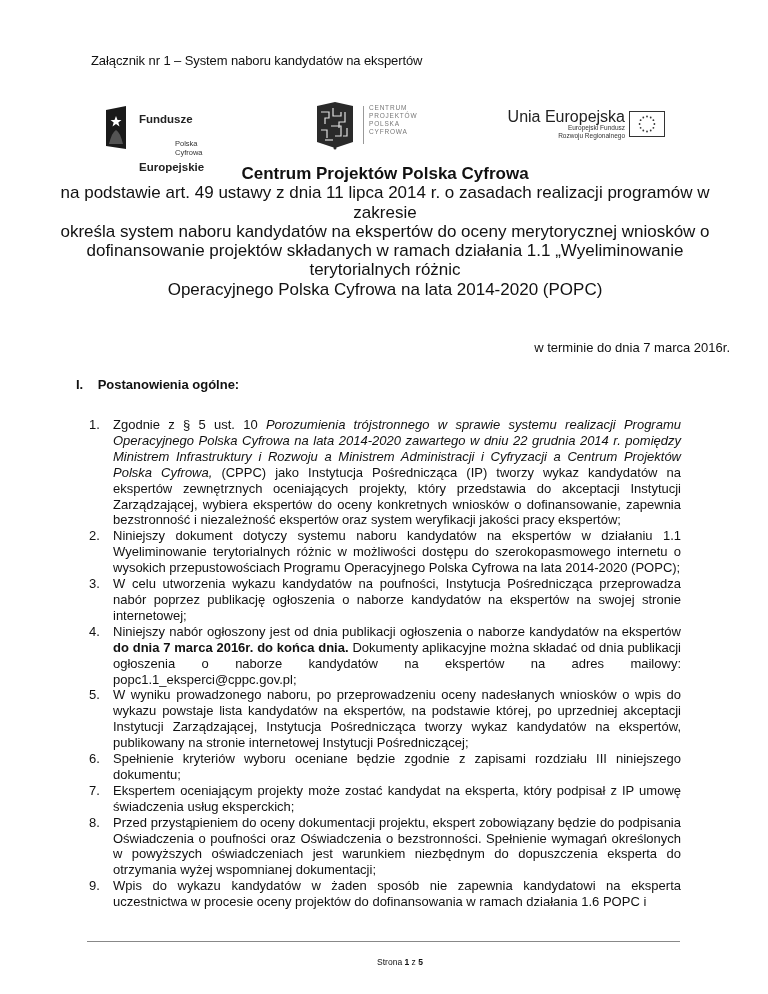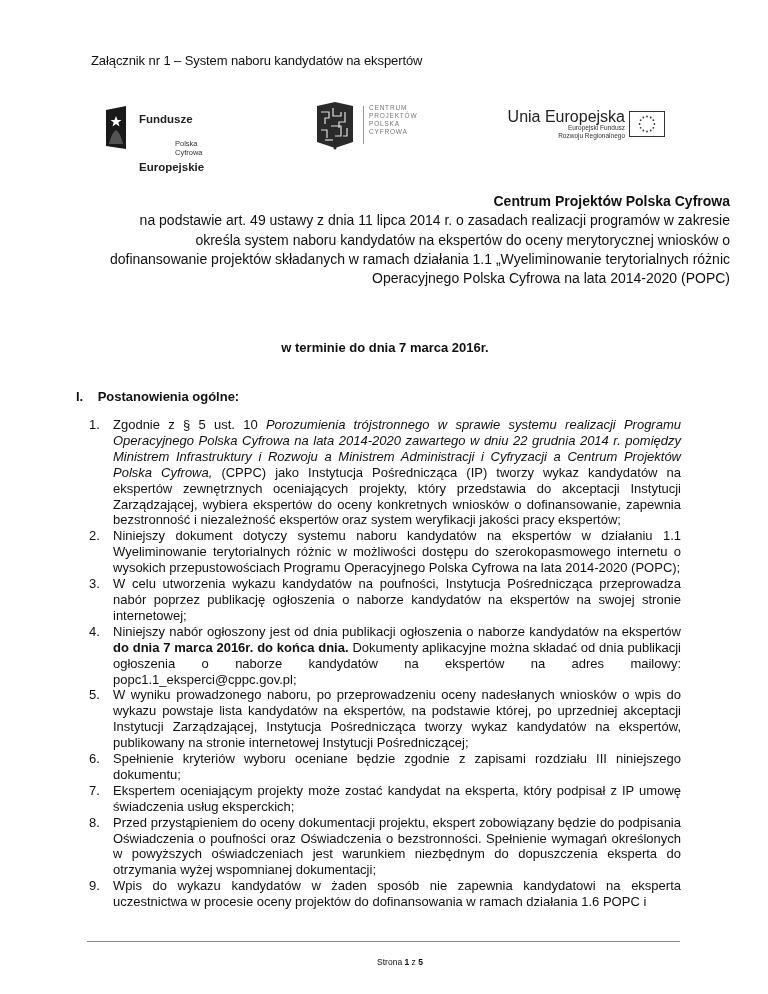--- a/index.html
+++ b/index.html
@@ -19,30 +19,30 @@
     .logo-fe .t3 { position: absolute; left: 36px; top: 33px; font-size: 7.5px; line-height: 9px; color: #333; padding-left: 36px; }
     .logo-cppc { position: absolute; left: 310px; top: 2px; width: 120px; height: 56px; }
     .logo-cppc .cube { position: absolute; left: 0; top: 2px; width: 44px; height: 50px; }
     .logo-cppc .sep { position: absolute; left: 50px; top: 8px; width: 1px; height: 38px; background: #999; }
     .logo-cppc .words { position: absolute; left: 56px; top: 6px; font-size: 6.5px; line-height: 8px; letter-spacing: 0.8px; color: #777; }
     .logo-eu { position: absolute; left: 512px; top: 8px; width: 150px; height: 44px; }
     .logo-eu .t1 { position: absolute; right: 40px; top: 4px; font-size: 16px; font-weight: normal; white-space: nowrap; color: #222; padding-left: 40px; }
     .logo-eu .t2 { position: absolute; right: 40px; top: 20px; font-size: 6.5px; white-space: nowrap; color: #333; text-align: right; line-height: 8px; }
     .logo-eu .flag { position: absolute; right: 0; top: 7px; width: 34px; height: 24px; border: 1px solid #333; }
     .center-block {
-      position: absolute; left: 40px; top: 192px; width: 690px;
-      text-align: right; font-size: 14px; line-height: 19.3px;
+      position: absolute; left: 40px; top: 164px; width: 690px;
+      text-align: center; font-size: 17px; line-height: 19.3px;
     }
     .center-block .title { font-weight: bold; }
     .deadline {
       position: absolute; left: 40px; top: 340px; width: 690px;
-      text-align: center; font-size: 13px; font-weight: bold;
+      text-align: right; font-size: 13px; font-weight: normal;
     }
     .section-head {
-      position: absolute; left: 76px; top: 377px; font-size: 13px; font-weight: bold; margin-top: 12px;
+      position: absolute; left: 76px; top: 377px; font-size: 13px; font-weight: bold;
     }
     .section-head .num { display: inline-block; width: 18px; }
     .list {
       position: absolute; left: 91px; top: 417px; width: 590px;
       font-size: 13px; line-height: 15.9px; margin: 0; padding: 0;
     }
     .item { position: relative; padding-left: 22px; text-align: justify; margin: 0; }
     .item .n { position: absolute; left: -2px; top: 0; }
     .item em { font-style: italic; }
     .item b { font-weight: bold; }

